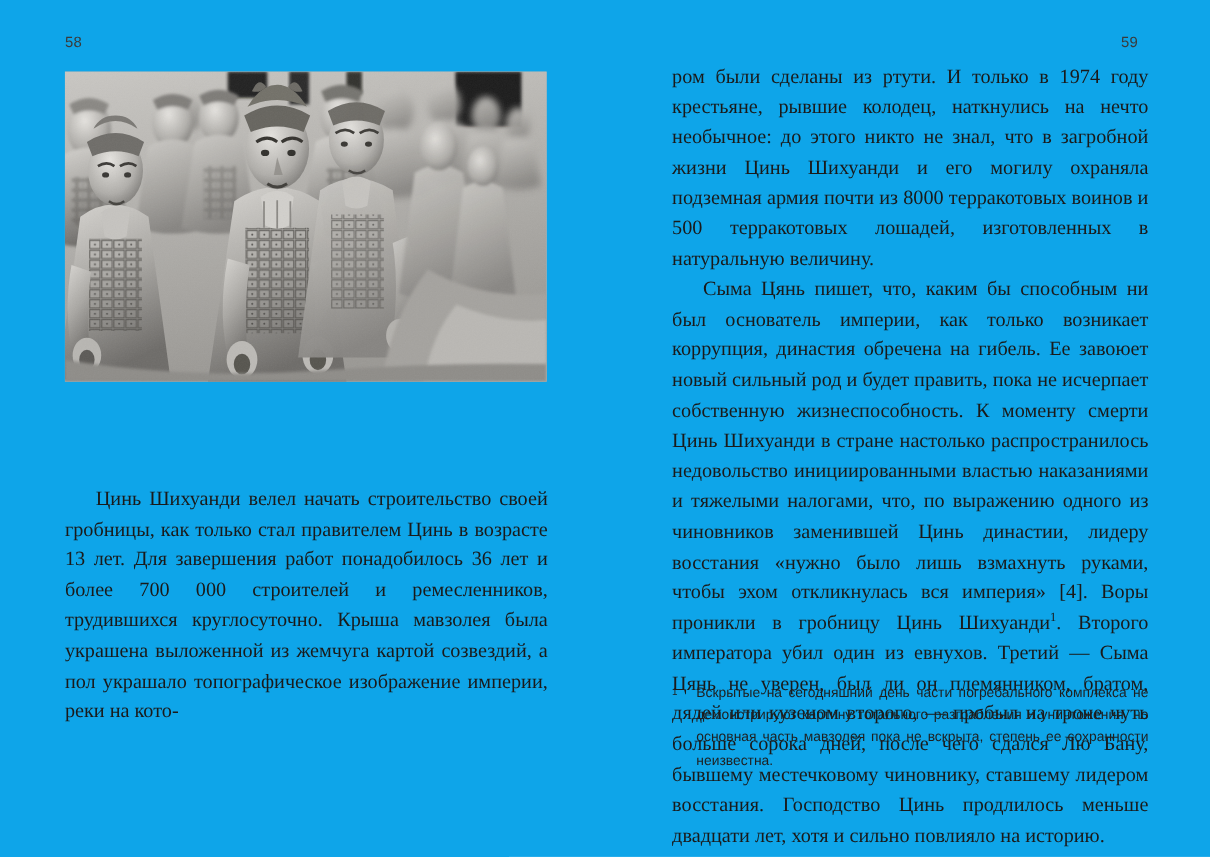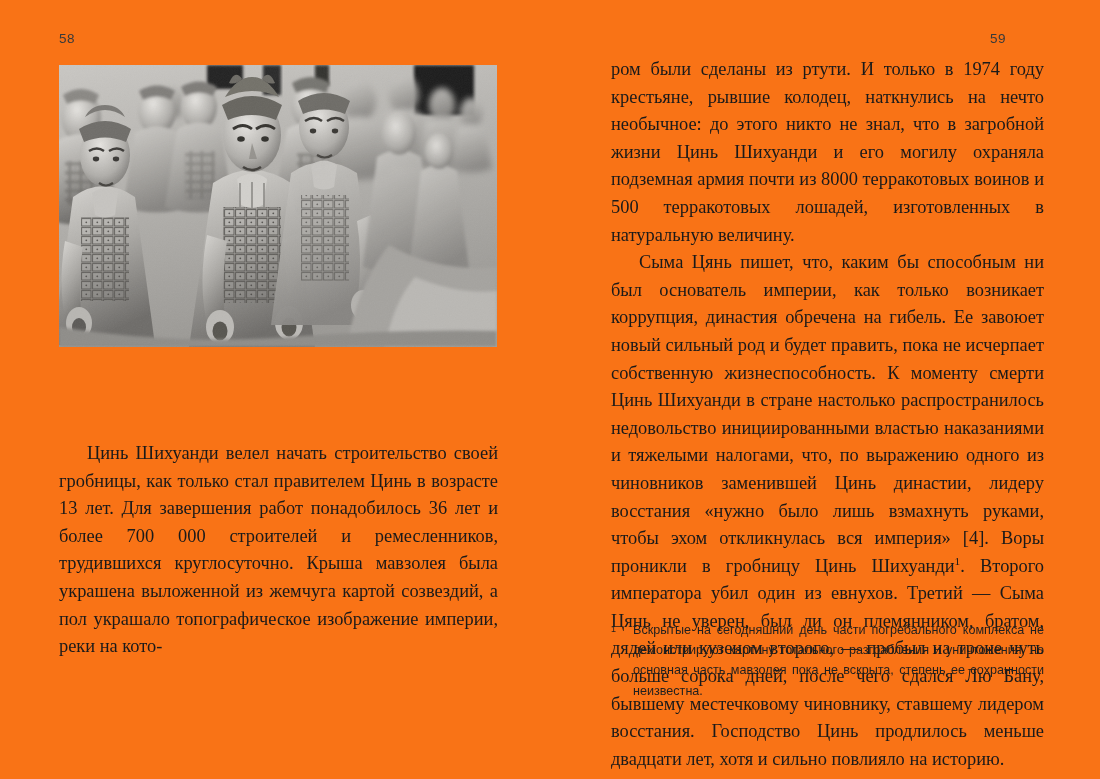--- a/index.html
+++ b/index.html
@@ -5,37 +5,37 @@
   html, body {
     margin: 0;
     padding: 0;
     background: #ffffff;
   }
 
   .page {
     position: relative;
     width: 1100px;
     height: 779px;
-    background: #f97316;
+    background: #0ea5e9;
     overflow: hidden;
     font-family: "Liberation Serif", serif;
     color: #1a1a1a;
   }
 
   
   .folio {
     position: absolute;
     top: 31px;
     font-family: "Liberation Sans", sans-serif;
     font-size: 13.5px;
     color: #3a3a3a;
     letter-spacing: 0.4px;
   }
   .folio-left  { left: 59px; }
-  .folio-right { left: 990px; }
+  .folio-right { left: 1019px; }
 
   
   .figure {
     position: absolute;
     left: 59px;
     top: 65px;
     width: 438px;
     height: 282px;
     overflow: hidden;
     background: #b9b7b3;

